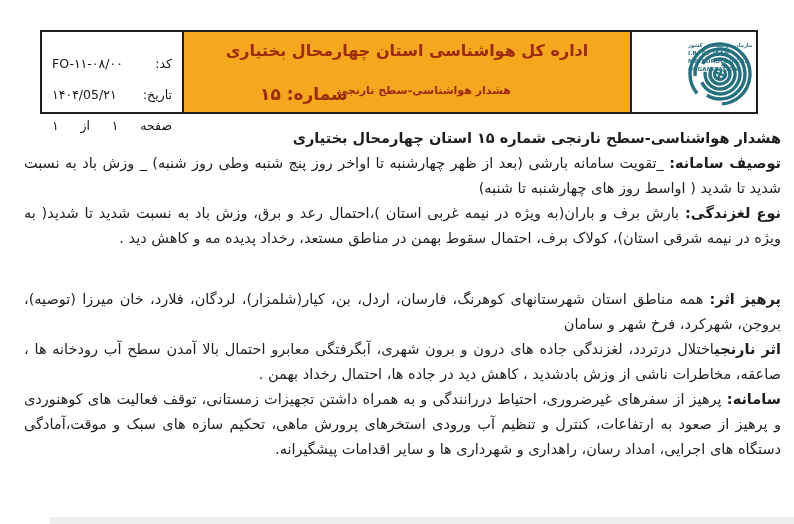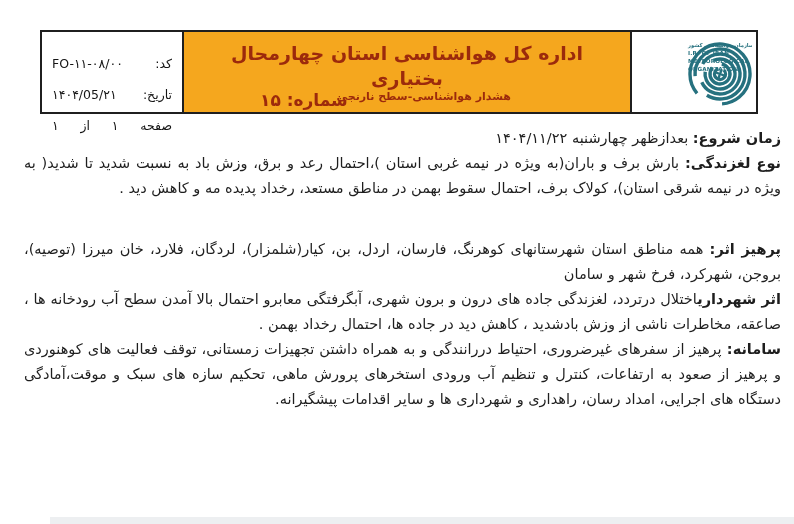--- a/index.html
+++ b/index.html
@@ -37,21 +37,21 @@
   .banner-cell{
     flex:1 1 auto;
     background:var(--banner-orange);
     color:var(--banner-text);
     border-left:2px solid var(--border-black);
     padding:9px 14px 6px 14px;
     display:flex;flex-direction:column;justify-content:space-between;
   }
   .banner-title{
     text-align:center;
-    font-weight:bold;font-size:19px;line-height:1.3;
+    font-weight:bold;font-size:16px;line-height:1.3;
   }
   .banner-subrow{
     position:relative;height:22px;direction:rtl;
   }
   .banner-subtitle{
     position:absolute;right:105px;
     font-weight:bold;font-size:11px;white-space:nowrap;
   }
   .banner-number{
     position:absolute;left:62px;
@@ -145,40 +145,41 @@
         <span class="info-value">۱</span>
         <span class="info-value">از</span>
         <span class="info-value">۱</span>
       </div>
     </div>
 
   </div>
 
   <div class="doc-body">
 
-
+    <p class="doc-heading">هشدار هواشناسی-سطح نارنجی شماره ۱۵ استان چهارمحال بختیاری</p>
 
     <p class="section">
-      <b>زمان شروع:</b>
-      <span>بعدازظهر چهارشنبه ۱۴۰۴/۱۱/۲۲</span>
+      <b>توصیف سامانه:</b>
+      <span>_تقویت سامانه بارشی (بعد از ظهر چهارشنبه تا اواخر روز پنج شنبه وطی روز شنبه) _ وزش باد به نسبت شدید تا شدید ( اواسط روز های چهارشنبه تا شنبه)</span>
     </p>
+
 
 
     <p class="section">
       <b>نوع لغزندگی:</b>
       <span>بارش برف و باران(به ویژه در نیمه غربی استان )،احتمال رعد و برق، وزش باد به نسبت شدید تا شدید( به ویژه در نیمه شرقی استان)، کولاک برف، احتمال سقوط بهمن در مناطق مستعد، رخداد پدیده مه و کاهش دید .</span>
     </p>
 
     <p class="section gap-before">
       <b>پرهیز اثر:</b>
       <span>همه مناطق استان شهرستانهای کوهرنگ، فارسان، اردل، بن، کیار(شلمزار)، لردگان، فلارد، خان میرزا (توصیه)، بروجن، شهرکرد، فرخ شهر و سامان</span>
     </p>
 
     <p class="section">
-      <b>اثر شهرداری</b><span>اختلال درتردد، لغزندگی جاده های درون و برون شهری، آبگرفتگی معابرو احتمال بالا آمدن سطح آب رودخانه ها ، صاعقه، مخاطرات ناشی از وزش بادشدید ، کاهش دید در جاده ها، احتمال رخداد بهمن .</span>
+      <b>اثر نارنجی</b><span>اختلال درتردد، لغزندگی جاده های درون و برون شهری، آبگرفتگی معابرو احتمال بالا آمدن سطح آب رودخانه ها ، صاعقه، مخاطرات ناشی از وزش بادشدید ، کاهش دید در جاده ها، احتمال رخداد بهمن .</span>
     </p>
 
     <p class="section">
       <b>سامانه:</b>
       <span>پرهیز از سفرهای غیرضروری، احتیاط دررانندگی و به همراه داشتن تجهیزات زمستانی، توقف فعالیت های کوهنوردی و پرهیز از صعود به ارتفاعات، کنترل و تنظیم آب ورودی استخرهای پرورش ماهی، تحکیم سازه های سبک و موقت،آمادگی دستگاه های اجرایی، امداد رسان، راهداری و شهرداری ها و سایر اقدامات پیشگیرانه.</span>
     </p>
 
   </div>
 
   <div class="scan-edge"></div>

